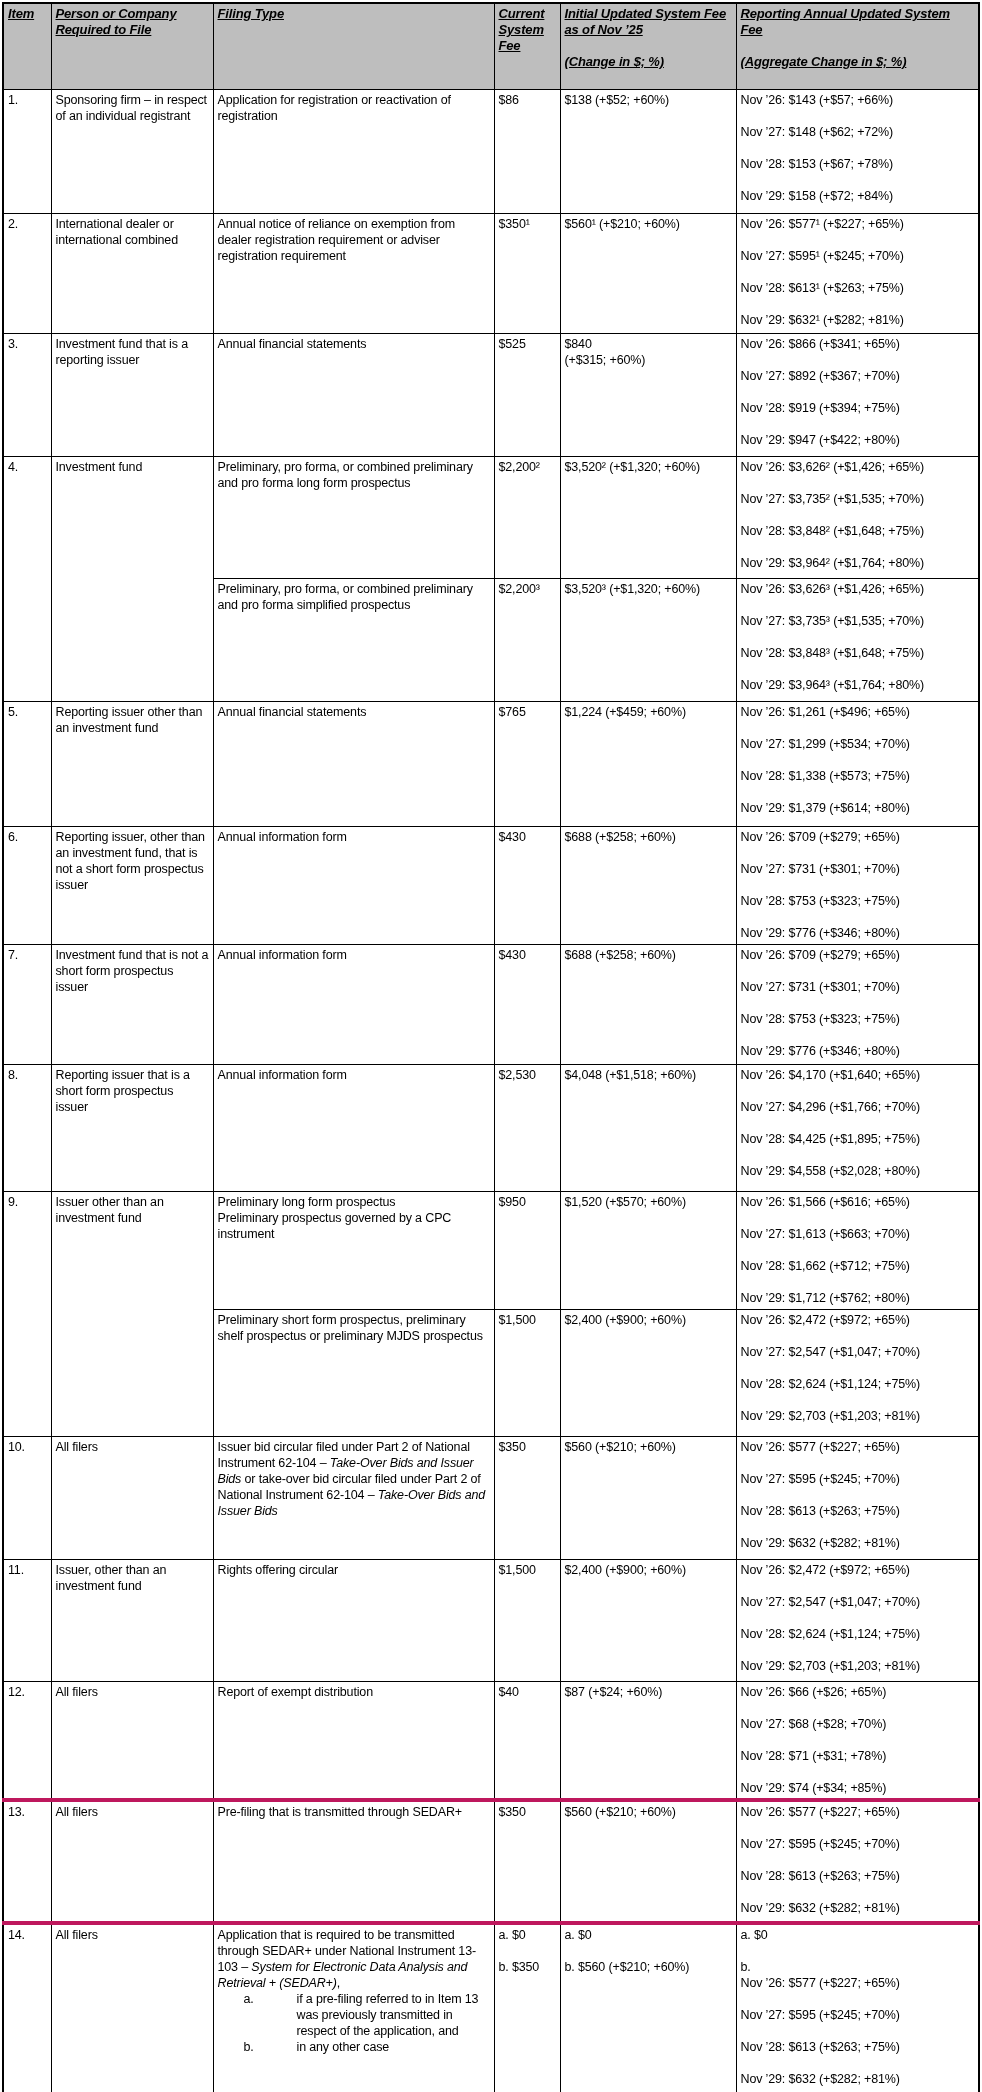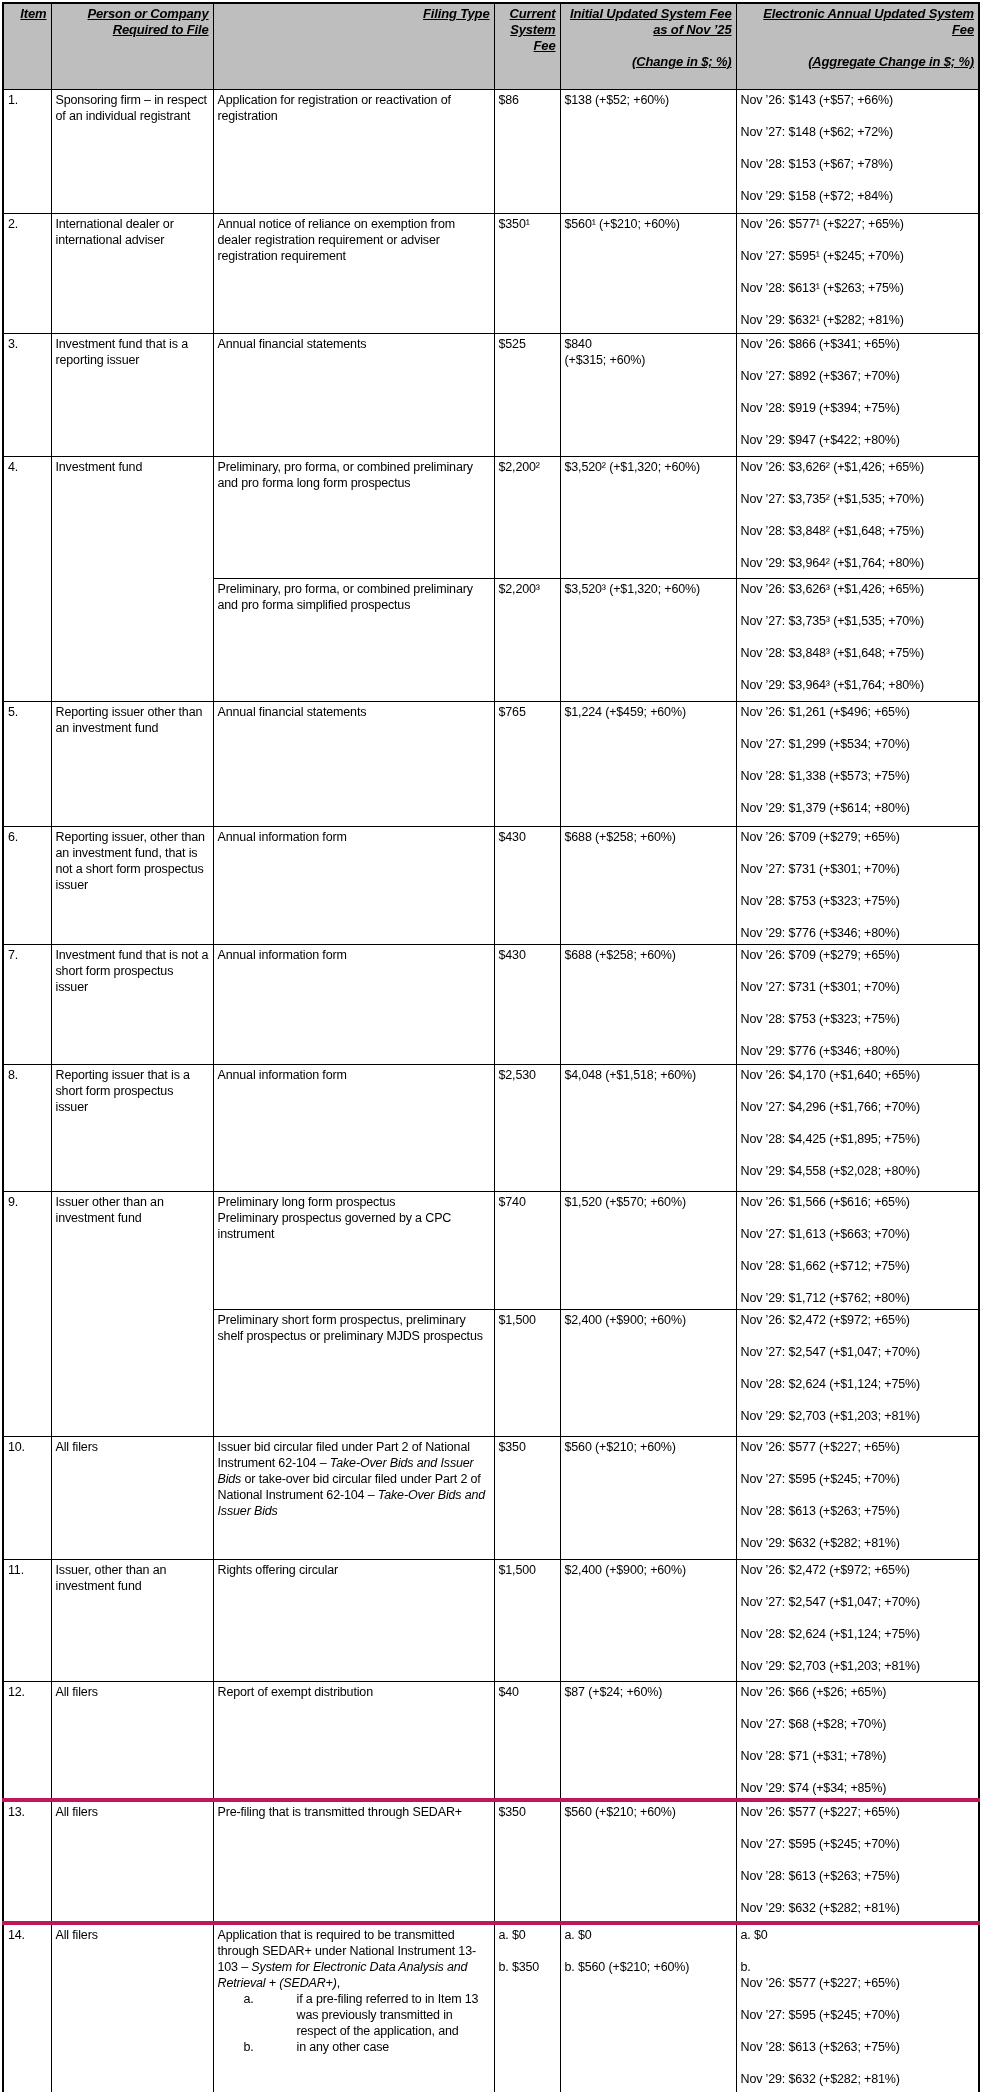--- a/index.html
+++ b/index.html
@@ -37,21 +37,20 @@
     background: #BEBEBE;
     text-align: left;
     font-weight: bold;
     font-style: italic;
     height: 86px;
     font-size: 13px;
   }
   thead th .hdr {
     text-decoration: underline;
     white-space: pre-line;
-    text-align: right;
   }
   .cellc {
     white-space: pre-line;
   }
   tr.page-break td {
     border-top: 4px solid #be185d;
   }
   
   .sublist-item {
     display: flex;
@@ -92,21 +91,21 @@
           </th>
         <th>
             <div class="hdr">Current System Fee</div>
           </th>
         <th>
             <div class="hdr">Initial Updated System Fee as of Nov ’25
 
 (Change in $; %)</div>
           </th>
         <th>
-            <div class="hdr">Electronic Annual Updated System Fee
+            <div class="hdr">Reporting Annual Updated System Fee
 
 (Aggregate Change in $; %)</div>
           </th>
       </tr>
     </thead>
     <tbody>
         <tr style="height: 124px;">
           <td>
             <div class="cellc">1.</div>
           </td>
@@ -130,21 +129,21 @@
 Nov ’28: $153 (+$67; +78%)
 
 Nov ’29: $158 (+$72; +84%)</div>
           </td>
         </tr>
         <tr style="height: 120px;">
           <td>
             <div class="cellc">2.</div>
           </td>
           <td>
-            <div class="cellc">International dealer or international adviser</div>
+            <div class="cellc">International dealer or international combined</div>
           </td>
           <td>
             <div class="cellc">Annual notice of reliance on exemption from dealer registration requirement or adviser registration requirement</div>
           </td>
           <td>
             <div class="cellc">$350¹</div>
           </td>
           <td>
             <div class="cellc">$560¹ (+$210; +60%)</div>
           </td>
@@ -340,21 +339,21 @@
             <div class="cellc">9.</div>
           </td>
           <td rowspan="2">
             <div class="cellc">Issuer other than an investment fund</div>
           </td>
           <td>
             <div class="cellc">Preliminary long form prospectus
 Preliminary prospectus governed by a CPC instrument</div>
           </td>
           <td>
-            <div class="cellc">$740</div>
+            <div class="cellc">$950</div>
           </td>
           <td>
             <div class="cellc">$1,520 (+$570; +60%)</div>
           </td>
           <td>
             <div class="cellc">Nov ’26: $1,566 (+$616; +65%)
 
 Nov ’27: $1,613 (+$663; +70%)
 
 Nov ’28: $1,662 (+$712; +75%)

